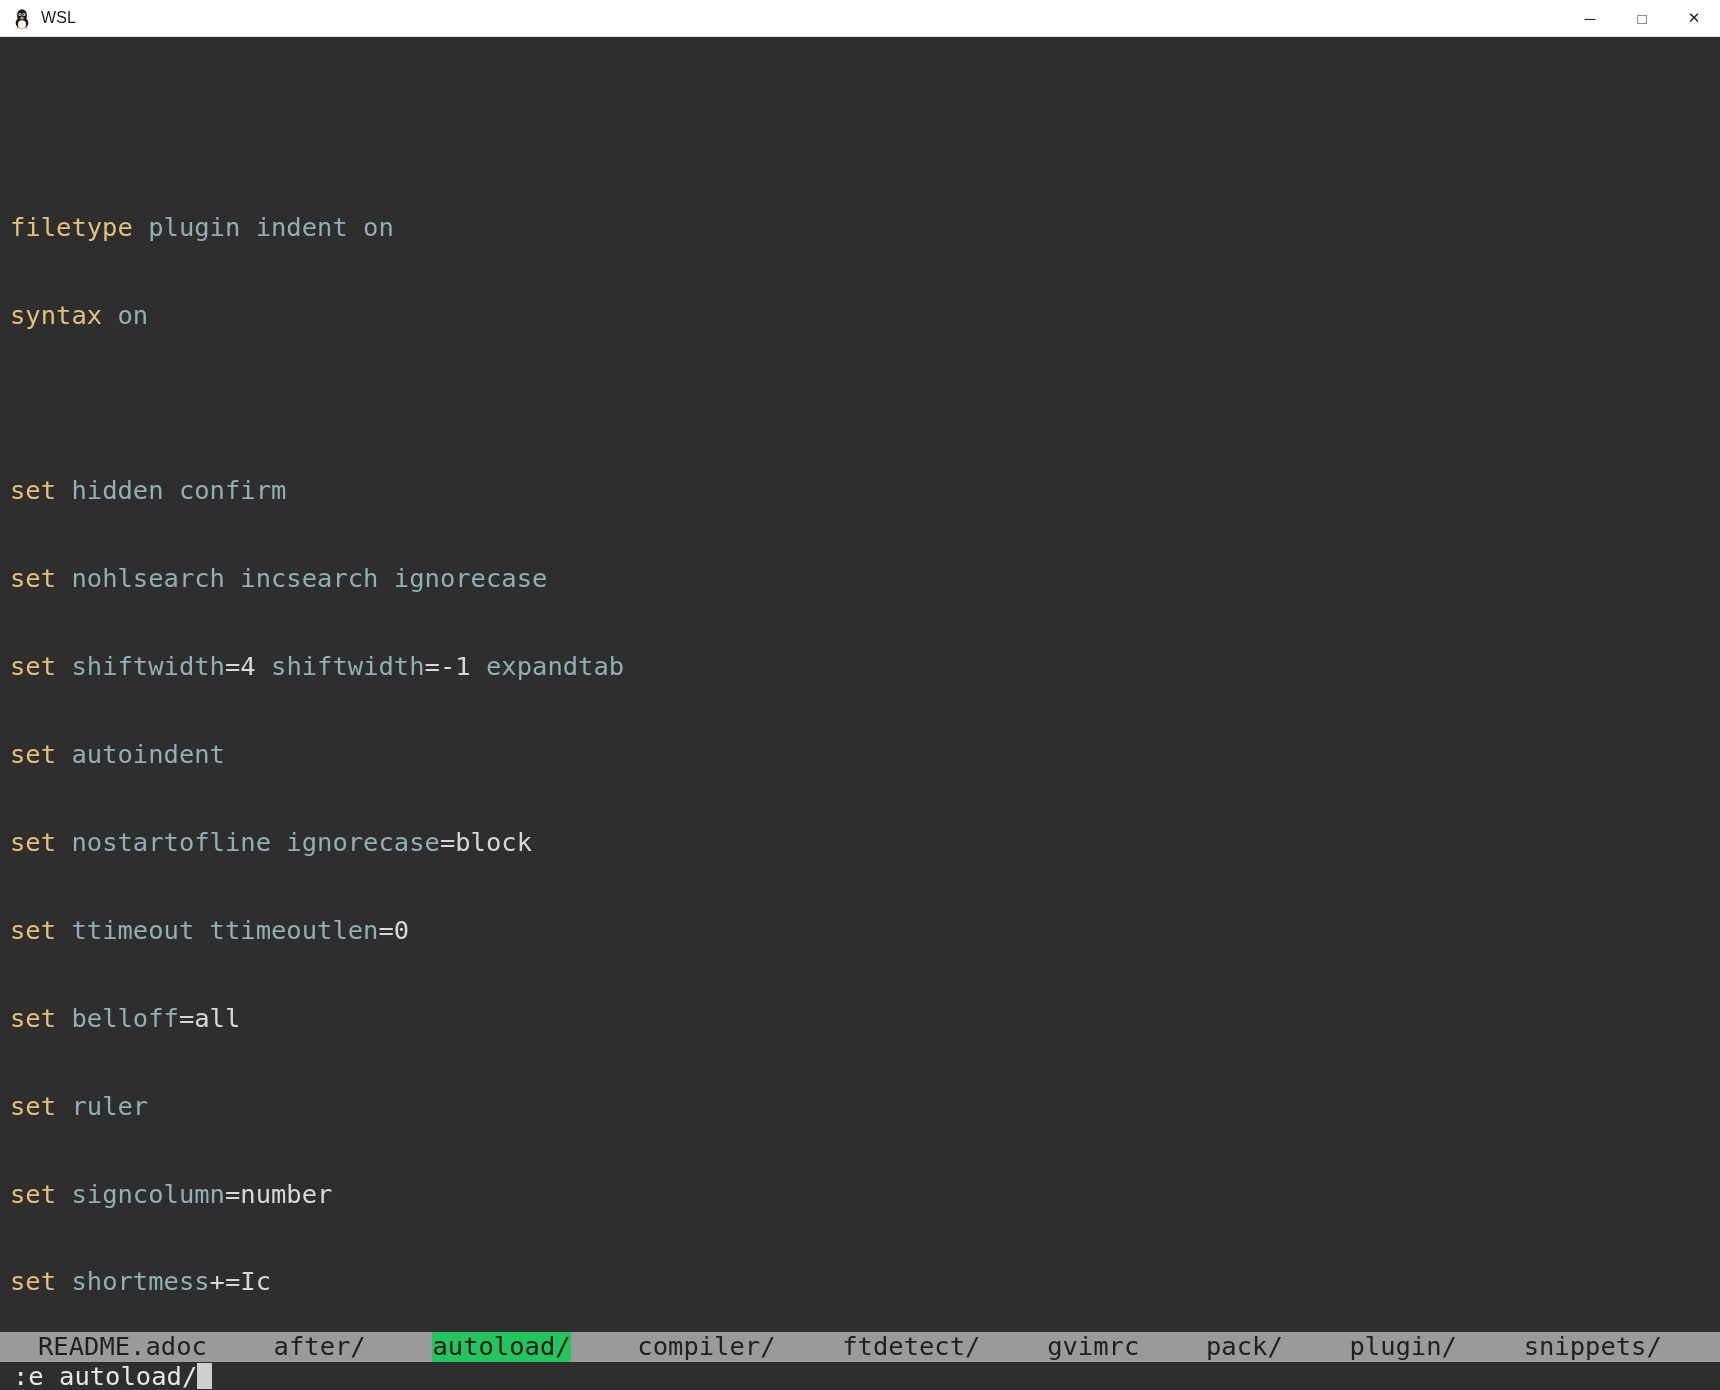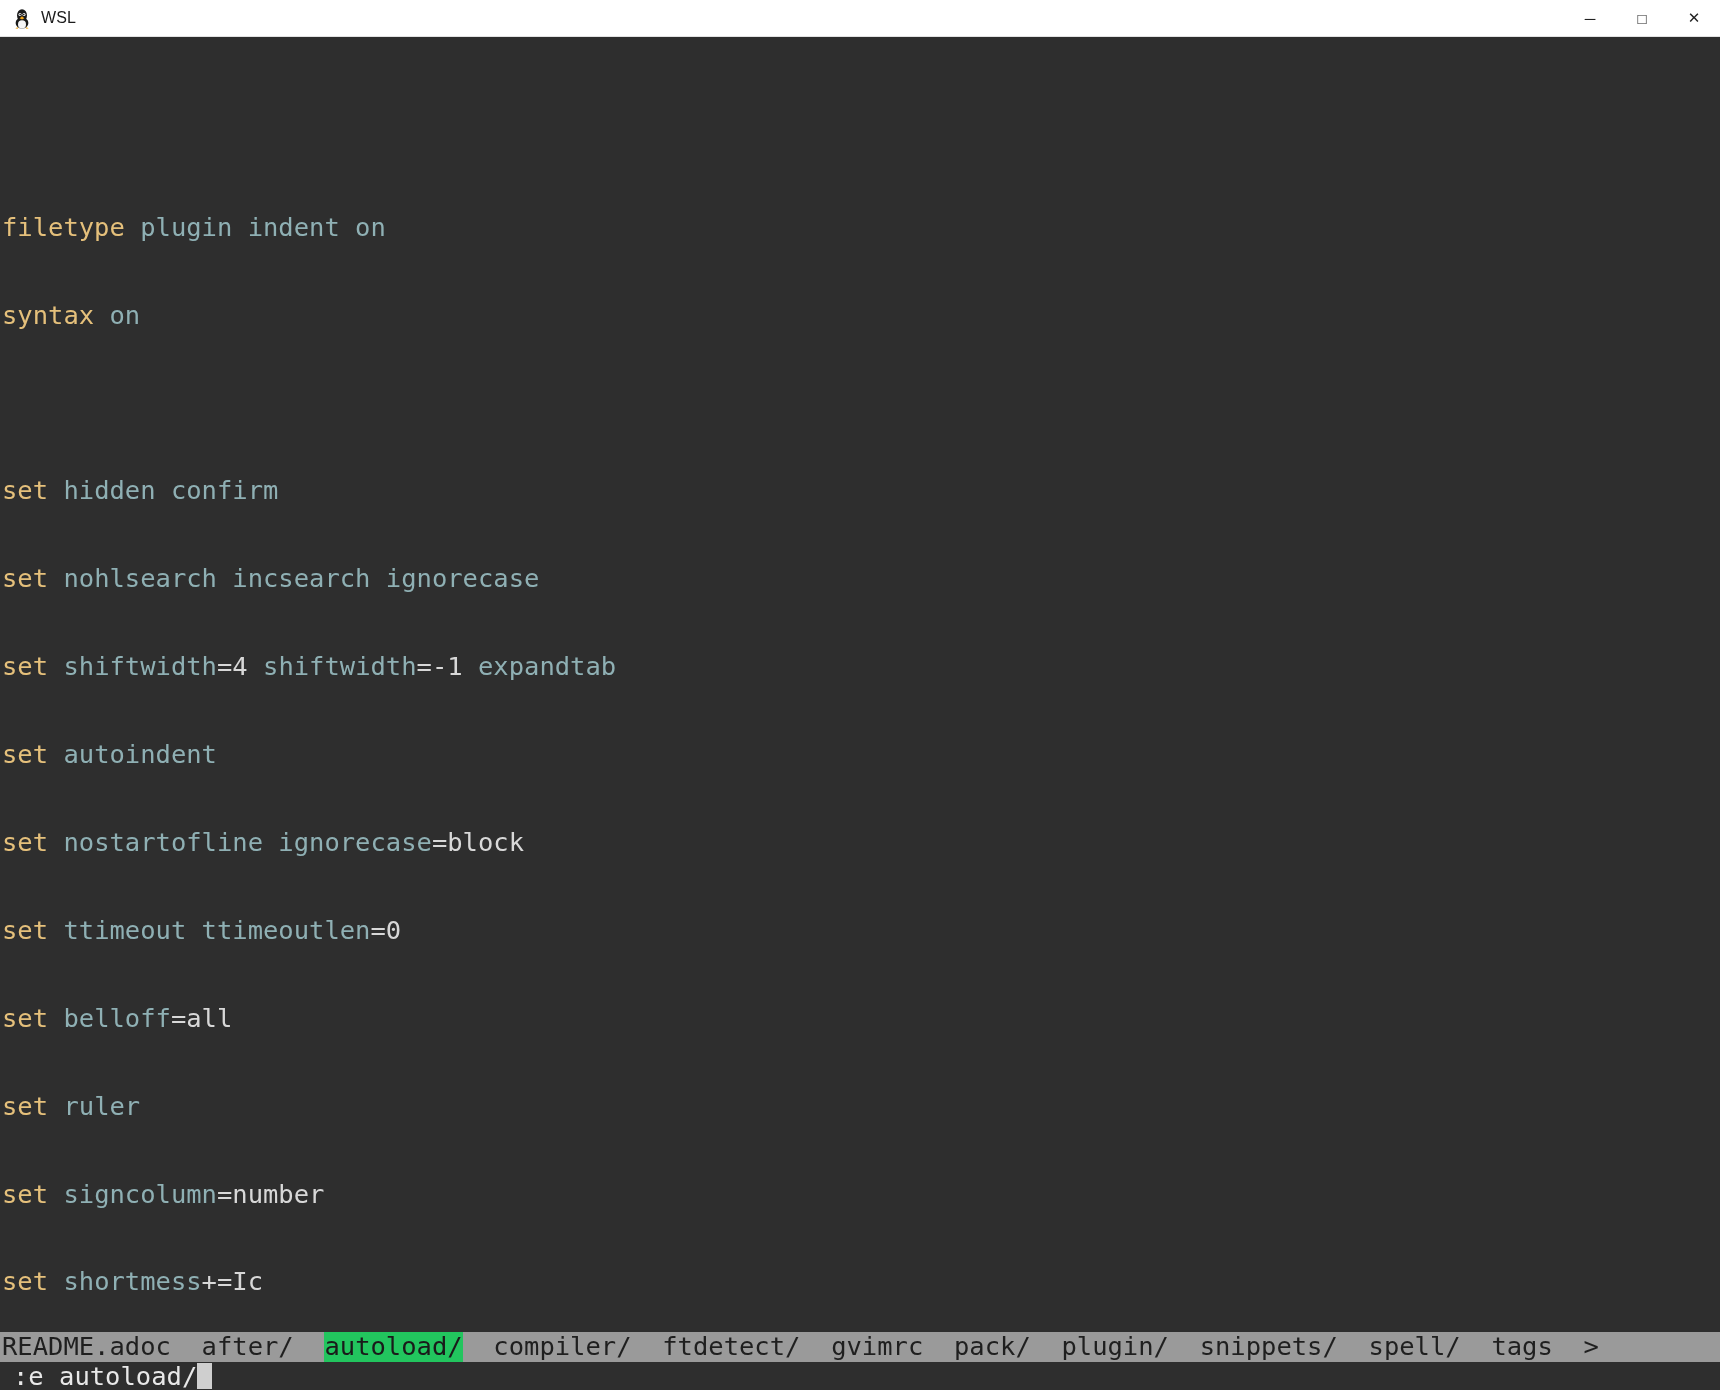--- a/index.html
+++ b/index.html
@@ -60,21 +60,21 @@
     height: 1354px;
     background: #2e2e2e;
     position: relative;
     font-family: "DejaVu Sans Mono", monospace;
     font-size: 25.5px;
     line-height: 29.3px;
     white-space: pre;
   }
   .line {
     height: 29.3px;
-    padding-left: 2px;
+    padding-left: 10px;
     letter-spacing: 0px;
     white-space: pre;
     overflow: hidden;
   }
   .blank { height: 29.3px; }
 
   
   .kw      { color: #e5c07b; }          
   .opt     { color: #8fb0b4; }          
   .val     { color: #d8d8d8; }
@@ -85,21 +85,21 @@
     left: 0; right: 0;
     bottom: 29.3px;
     height: 29.3px;
     background: #9a9a9a;
     color: #1f1f1f;
     display: flex;
     align-items: center;
     padding: 0 2px;
     white-space: pre;
   }
-  #wildmenu .wm-item { padding: 0; }
+  #wildmenu .wm-item { padding: 0; margin-left: 36px; }
   #wildmenu .wm-item.sel {
     background: #22c55e;
     color: #1a1a1a;
   }
   #wildmenu .wm-gap { color: transparent; }
 
   
   #cmdline {
     position: absolute;
     left: 0; right: 0;

